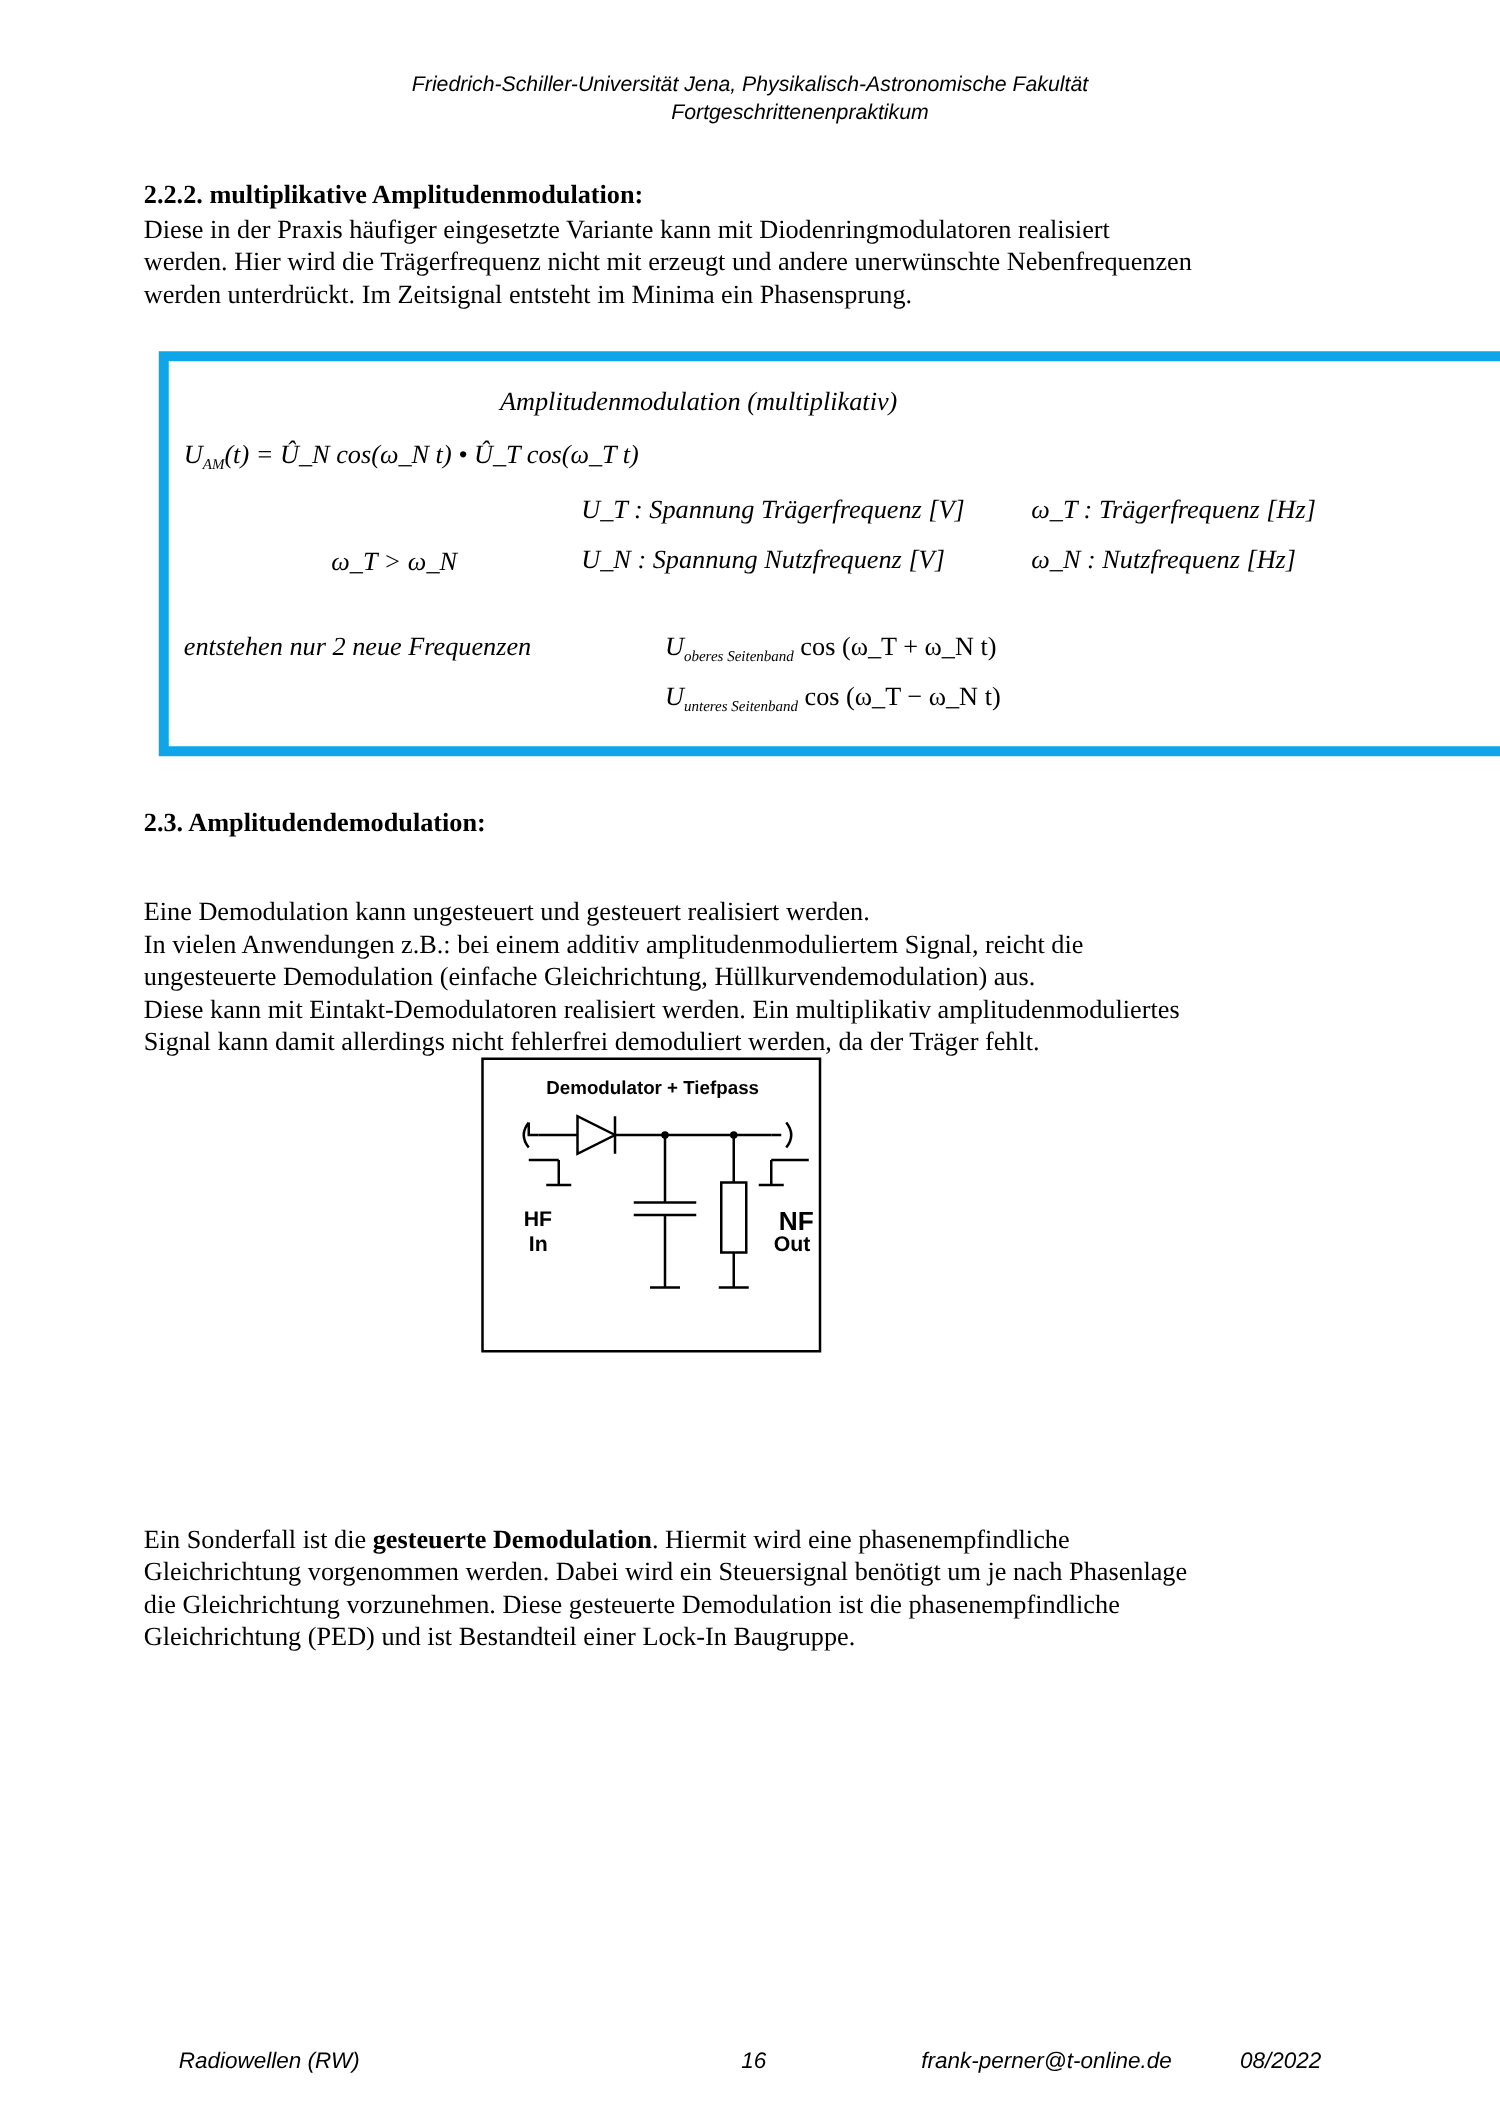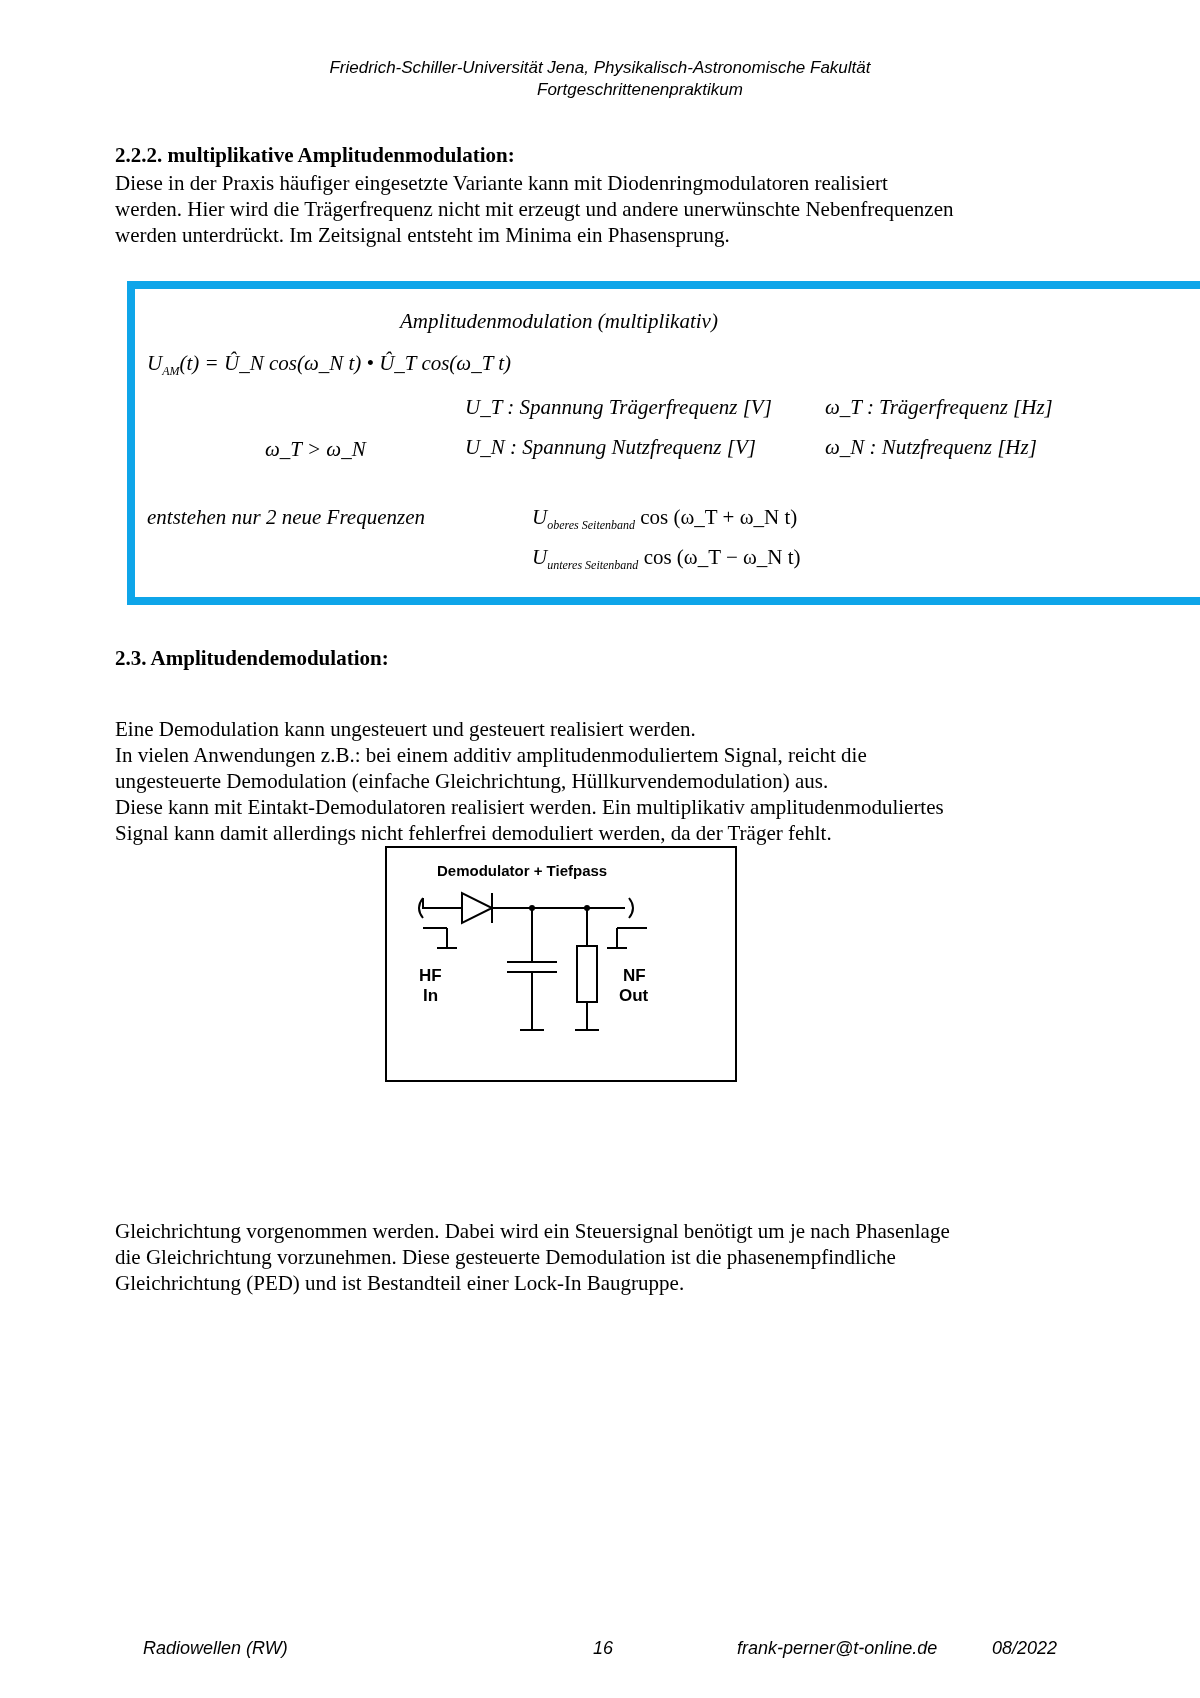--- a/index.html
+++ b/index.html
@@ -5,21 +5,21 @@
   html, body { margin:0; padding:0; background:#ffffff; }
   body { width:1200px; height:1698px; position:relative; overflow:hidden; color:#000; }
   .hdr { position:absolute; left:0; width:1200px; text-align:center; font-family:"Liberation Sans", sans-serif; font-style:italic; font-size:17px; }
   .h2 { position:absolute; left:115px; font-family:"Liberation Serif", serif; font-weight:bold; font-size:21px; }
   .para { position:absolute; left:115px; width:980px; font-family:"Liberation Serif", serif; font-size:21px; line-height:26px; }
   .para div { white-space:nowrap; }
   .box { position:absolute; left:127px; top:281px; width:1156px; height:324px; border:8px solid #0ea5e9; box-sizing:border-box; }
   .m { position:absolute; font-family:"Liberation Serif", serif; font-size:21px; font-style:italic; white-space:nowrap; }
   .m sub { font-size:12px; }
   .up { font-style:normal; }
-  .circ { position:absolute; left:385px; top:846px; width:352px; height:236px; border:2px solid #000; box-sizing:border-box; }
+  .circ { position:absolute; left:385px; top:846px; width:272px; height:236px; border:2px solid #000; box-sizing:border-box; }
   .footer { position:absolute; top:1638px; font-family:"Liberation Sans", sans-serif; font-style:italic; font-size:18px; }
 </style>
 </head>
 <body>
 
 <div class="hdr" style="top:58px;text-align:center;">Friedrich-Schiller-Universität Jena, Physikalisch-Astronomische Fakultät</div>
 <div class="hdr" style="top:80px;padding-left:40px;">Fortgeschrittenenpraktikum</div>
 
 <div class="h2" style="top:143px;">2.2.2. multiplikative Amplitudenmodulation:</div>
 <div class="para" style="top:170px;">
@@ -88,25 +88,26 @@
       <line x1="220" y1="100" x2="240" y2="100"></line>
     </g>
     <g fill="#000">
       <circle cx="145" cy="60" r="3"></circle>
       <circle cx="200" cy="60" r="3"></circle>
     </g>
   </svg>
   <div style="position:absolute;left:50px;top:14px;font-family:'Liberation Sans',sans-serif;font-weight:bold;font-size:15px;">Demodulator + Tiefpass</div>
   <div style="position:absolute;left:32px;top:118px;font-family:'Liberation Sans',sans-serif;font-weight:bold;font-size:17px;">HF</div>
   <div style="position:absolute;left:36px;top:138px;font-family:'Liberation Sans',sans-serif;font-weight:bold;font-size:17px;">In</div>
-  <div style="position:absolute;left:236px;top:118px;font-family:'Liberation Sans',sans-serif;font-weight:bold;font-size:17px;">NF</div>
+  <div style="position:absolute;left:236px;top:118px;font-family:'Liberation Sans',sans-serif;font-weight:bold;font-size:21px;">NF</div>
   <div style="position:absolute;left:232px;top:138px;font-family:'Liberation Sans',sans-serif;font-weight:bold;font-size:17px;">Out</div>
 </div>
 
 <div class="para" style="top:1218px;">
+  <div><span>Ein Sonderfall ist die </span><b>gesteuerte Demodulation</b><span>. Hiermit wird eine phasenempfindliche</span></div>
   <div>Gleichrichtung vorgenommen werden. Dabei wird ein Steuersignal benötigt um je nach Phasenlage</div>
   <div>die Gleichrichtung vorzunehmen. Diese gesteuerte Demodulation ist die phasenempfindliche</div>
   <div>Gleichrichtung (PED) und ist Bestandteil einer Lock-In Baugruppe.</div>
 </div>
 
 <div class="footer" style="left:143px;">Radiowellen (RW)</div>
 <div class="footer" style="left:593px;">16</div>
 <div class="footer" style="left:737px;">frank-perner@t-online.de</div>
 <div class="footer" style="left:992px;">08/2022</div>
 

